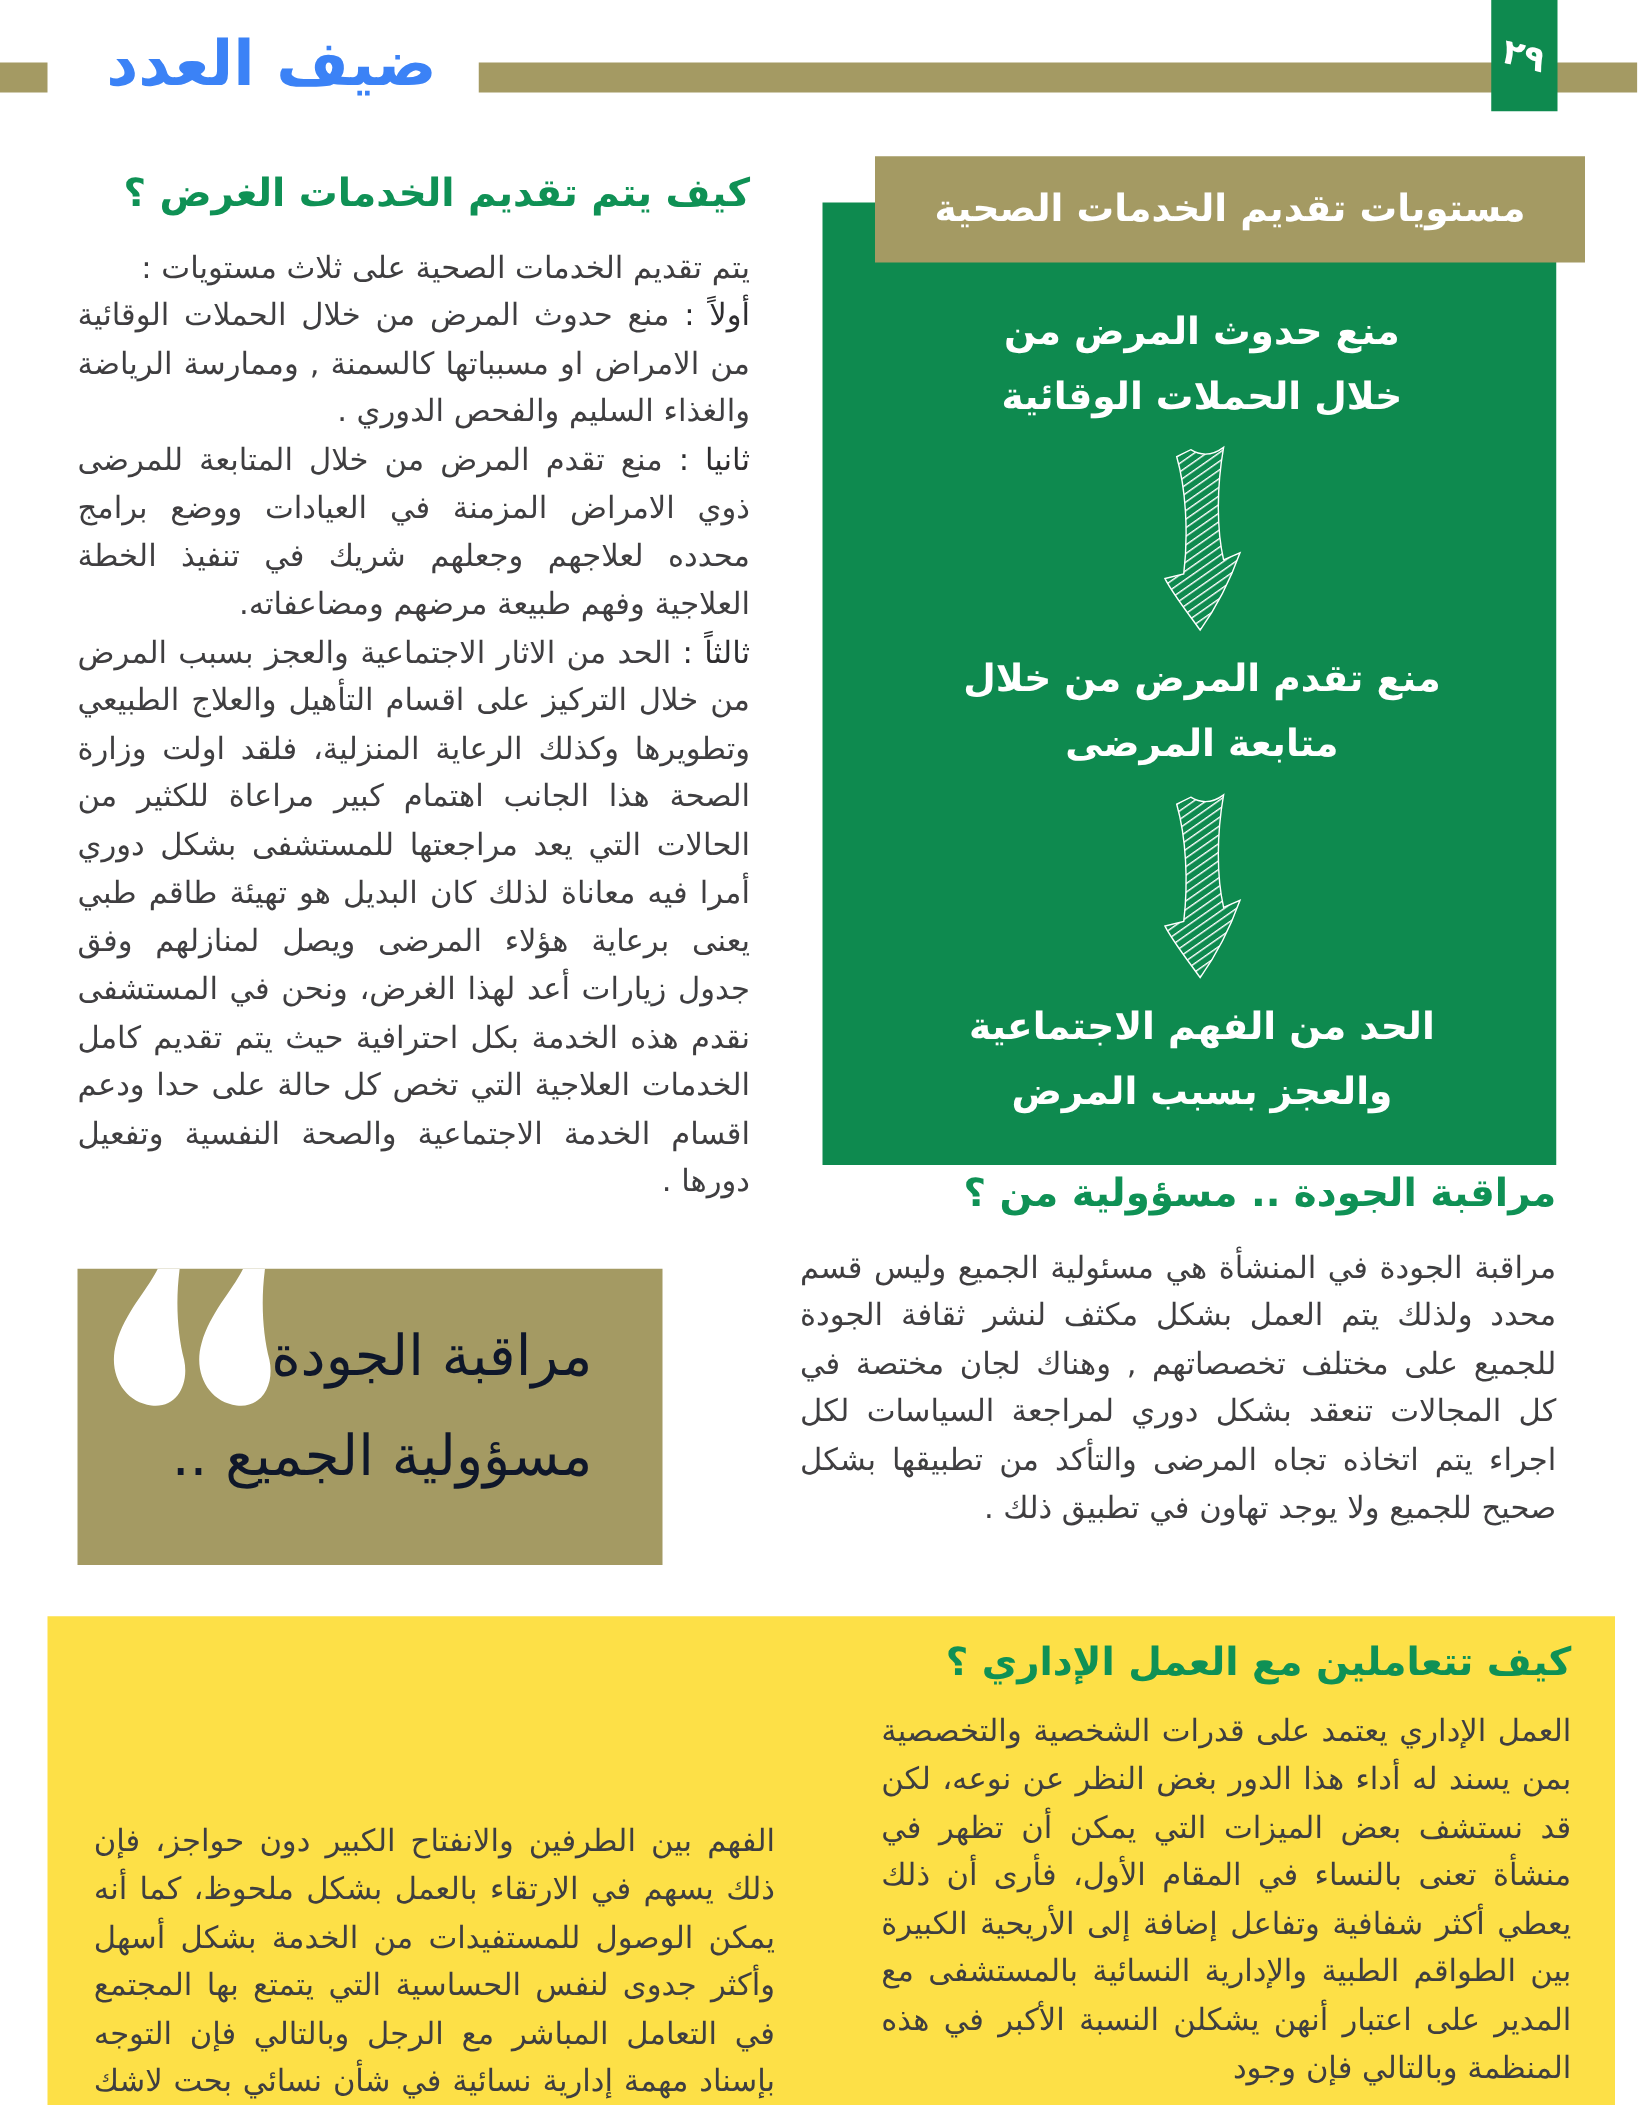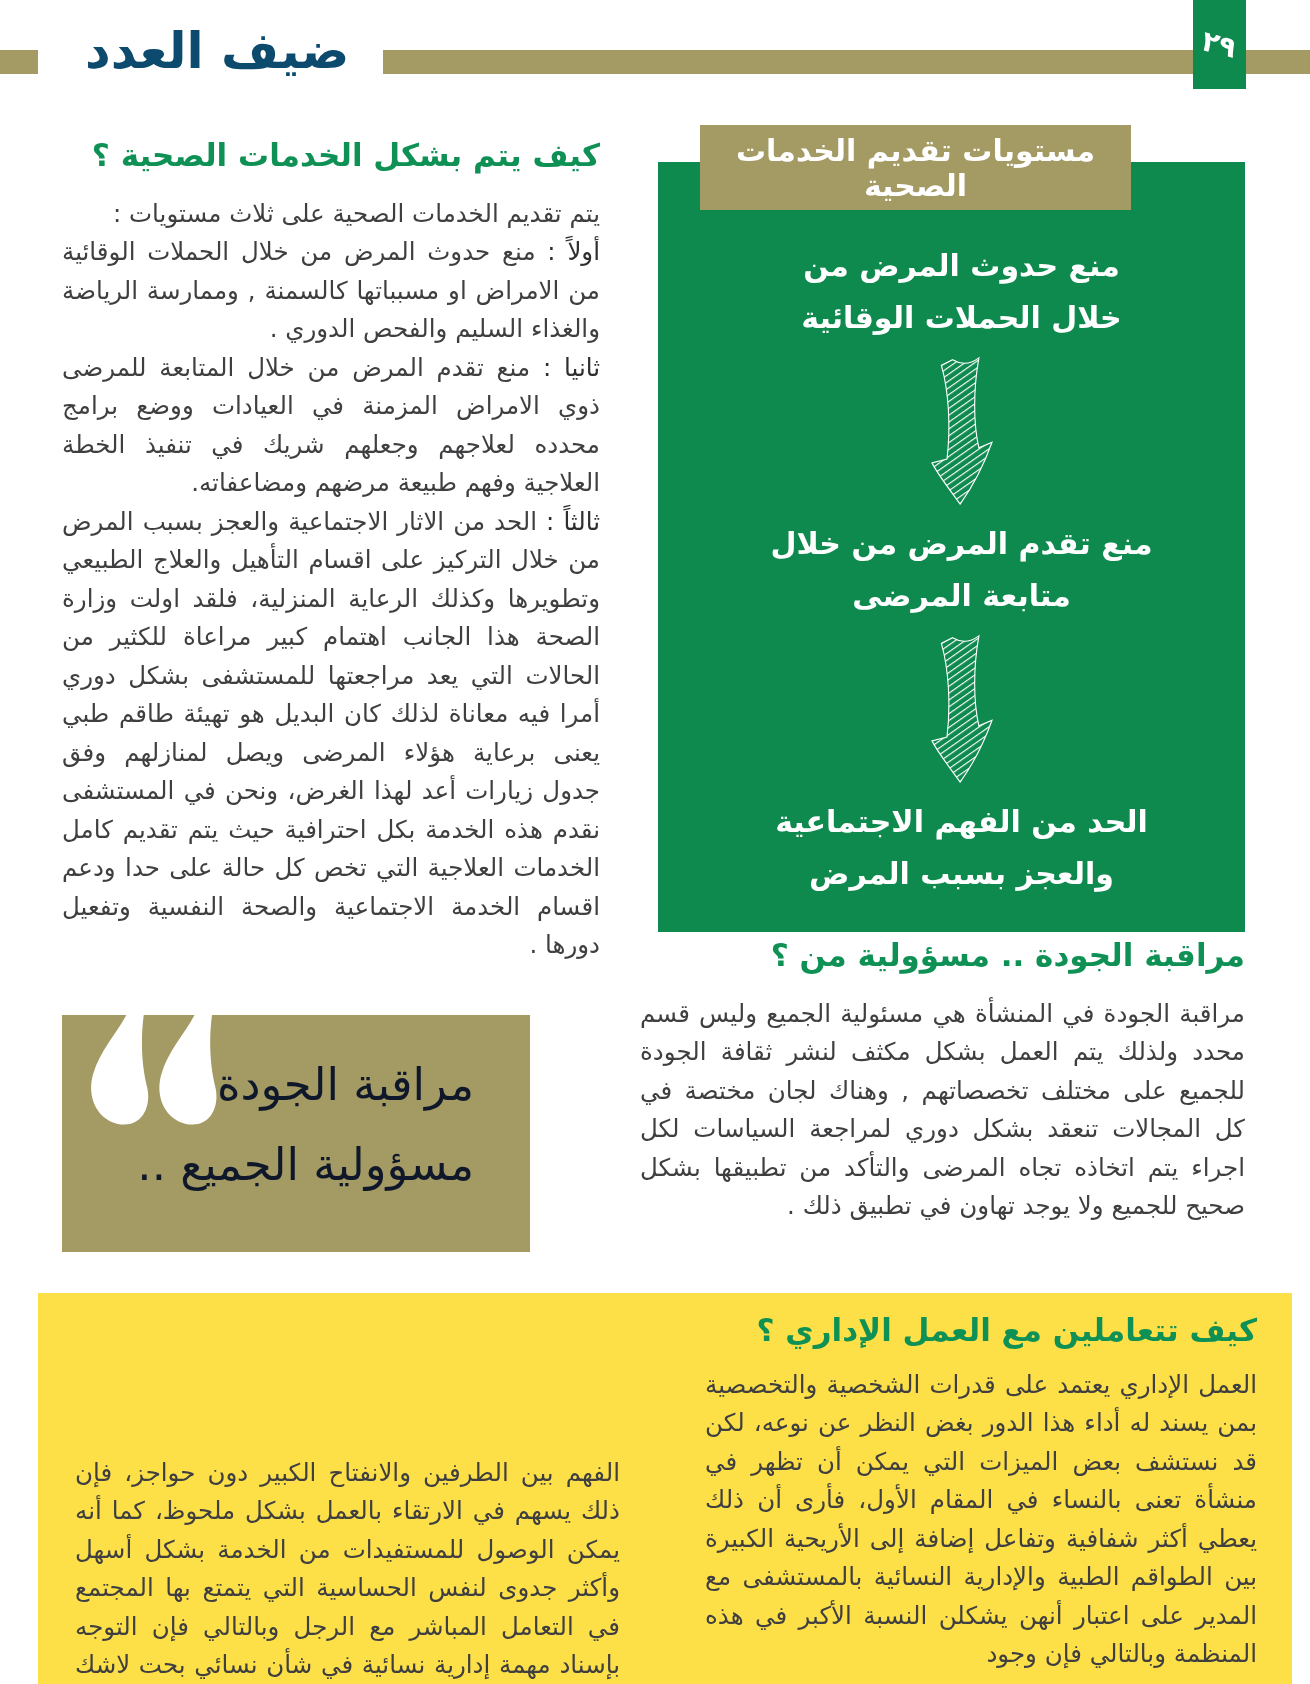--- a/index.html
+++ b/index.html
@@ -8,21 +8,21 @@
     width:1310px;height:1684px;
     background:#ffffff;
     font-family:"DejaVu Sans", sans-serif;
     overflow:hidden;
     direction:rtl;
   }
   
   .bar-stub{position:absolute;left:0;top:50px;width:38px;height:24px;background:#a49a63;}
   .logo{
     position:absolute;left:85px;top:22px;
-    font-size:50px;font-weight:bold;color:#0c4a6e;
+    font-size:50px;font-weight:bold;color:#3b82f6;
     letter-spacing:-1px;white-space:nowrap;direction:rtl;
   }
   .bar{position:absolute;left:383px;top:50px;width:927px;height:24px;background:#a49a63;}
   .page-tab{
     position:absolute;left:1193px;top:0;width:53px;height:89px;background:#0e8a4f;
     display:flex;align-items:center;justify-content:center;
   }
   .pagenum{color:#ffffff;font-size:28px;font-weight:bold;transform:rotate(14deg);}
   
   .h-green{
@@ -39,21 +39,21 @@
   
   .quote-box{position:absolute;left:62px;top:1015px;width:468px;height:237px;background:#a49a63;}
   .qmark{position:absolute;left:24px;top:0;width:140px;height:112px;}
   .qtext{
     position:absolute;right:56px;top:30px;
     color:#0f172a;font-size:45px;line-height:80px;text-align:right;white-space:nowrap;
   }
   
   .levels-box{position:absolute;left:658px;top:162px;width:587px;height:770px;background:#0e8a4f;}
   .band{
-    position:absolute;top:-37px;left:42px;width:431px;height:85px;background:#a49a63;
+    position:absolute;top:-37px;left:42px;width:568px;height:85px;background:#a49a63;
     color:#ffffff;font-size:30px;font-weight:bold;
     display:flex;align-items:center;justify-content:center;text-align:center;
   }
   .steps{
     position:absolute;top:78px;left:0;right:0;bottom:0;
     display:flex;flex-direction:column;align-items:center;gap:12px;padding-left:20px;
   }
   .step{color:#ffffff;font-size:30px;font-weight:bold;text-align:center;line-height:52px;}
   .arrow{width:80px;height:150px;}
   
@@ -72,21 +72,21 @@
   <div>
     <div class="bar-stub"></div>
     <div class="logo">ضيف العدد</div>
     <div class="bar"></div>
     <div class="page-tab">
       <span class="pagenum">٢٩</span>
     </div>
   </div>
 
   <section class="left-col">
-    <h2 class="h-green">كيف يتم بشكل الخدمات الصحية ؟</h2>
+    <h2 class="h-green">كيف يتم تقديم الخدمات الغرض ؟</h2>
     <p class="body-text">يتم تقديم الخدمات الصحية على ثلاث مستويات :</p>
     <p class="body-text"><b>أولاً :</b> <span>منع حدوث المرض من خلال الحملات الوقائية من الامراض او مسبباتها كالسمنة , وممارسة الرياضة والغذاء السليم والفحص الدوري .</span></p>
     <p class="body-text"><b>ثانيا :</b> <span>منع تقدم المرض من خلال المتابعة للمرضى ذوي الامراض المزمنة في العيادات ووضع برامج محدده لعلاجهم وجعلهم شريك في تنفيذ الخطة العلاجية وفهم طبيعة مرضهم ومضاعفاته.</span></p>
     <p class="body-text"><b>ثالثاً :</b> <span>الحد من الاثار الاجتماعية والعجز بسبب المرض من خلال التركيز على اقسام التأهيل والعلاج الطبيعي وتطويرها وكذلك الرعاية المنزلية، فلقد اولت وزارة الصحة هذا الجانب اهتمام كبير مراعاة للكثير من الحالات التي يعد مراجعتها للمستشفى بشكل دوري أمرا فيه معاناة لذلك كان البديل هو تهيئة طاقم طبي يعنى برعاية هؤلاء المرضى ويصل لمنازلهم وفق جدول زيارات أعد لهذا الغرض، ونحن في المستشفى نقدم هذه الخدمة بكل احترافية حيث يتم تقديم كامل الخدمات العلاجية التي تخص كل حالة على حدا ودعم اقسام الخدمة الاجتماعية والصحة النفسية وتفعيل دورها .</span></p>
   </section>
 
   <aside class="quote-box">
     <svg class="qmark" viewBox="0 0 160 128" xmlns="http://www.w3.org/2000/svg">
       <path fill="#ffffff" d="M46,0 L66,0 C62,30 64,60 70,83 C75,106 63,128 40,125 C15,122 0,96 8,68 C16,40 36,20 46,0 Z"></path>
       <path fill="#ffffff" d="M124,0 L144,0 C140,30 142,60 148,83 C153,106 141,128 118,125 C93,122 78,96 86,68 C94,40 114,20 124,0 Z"></path>

